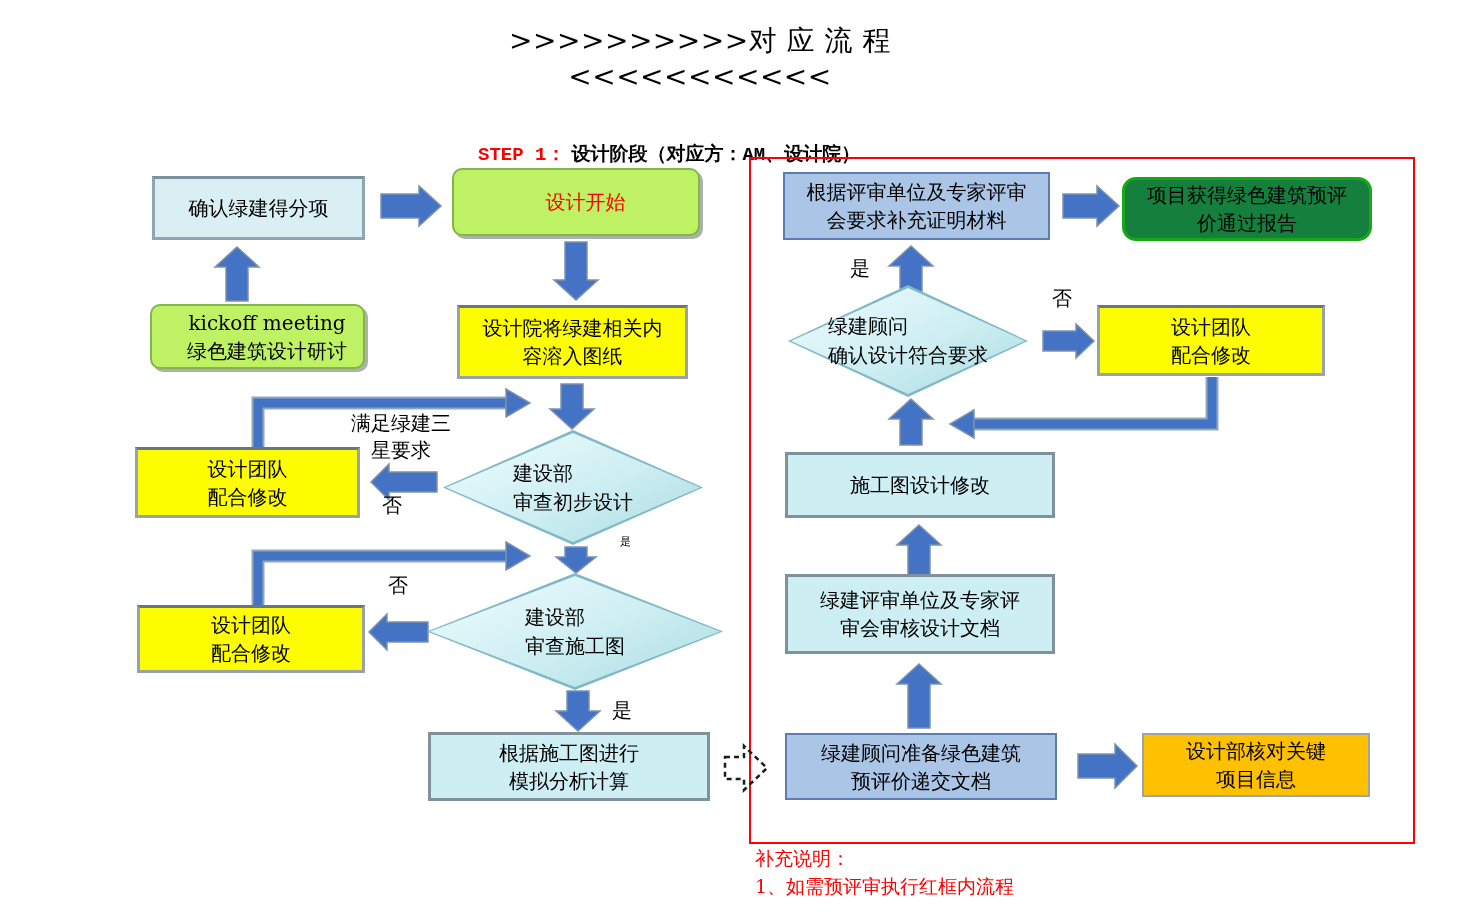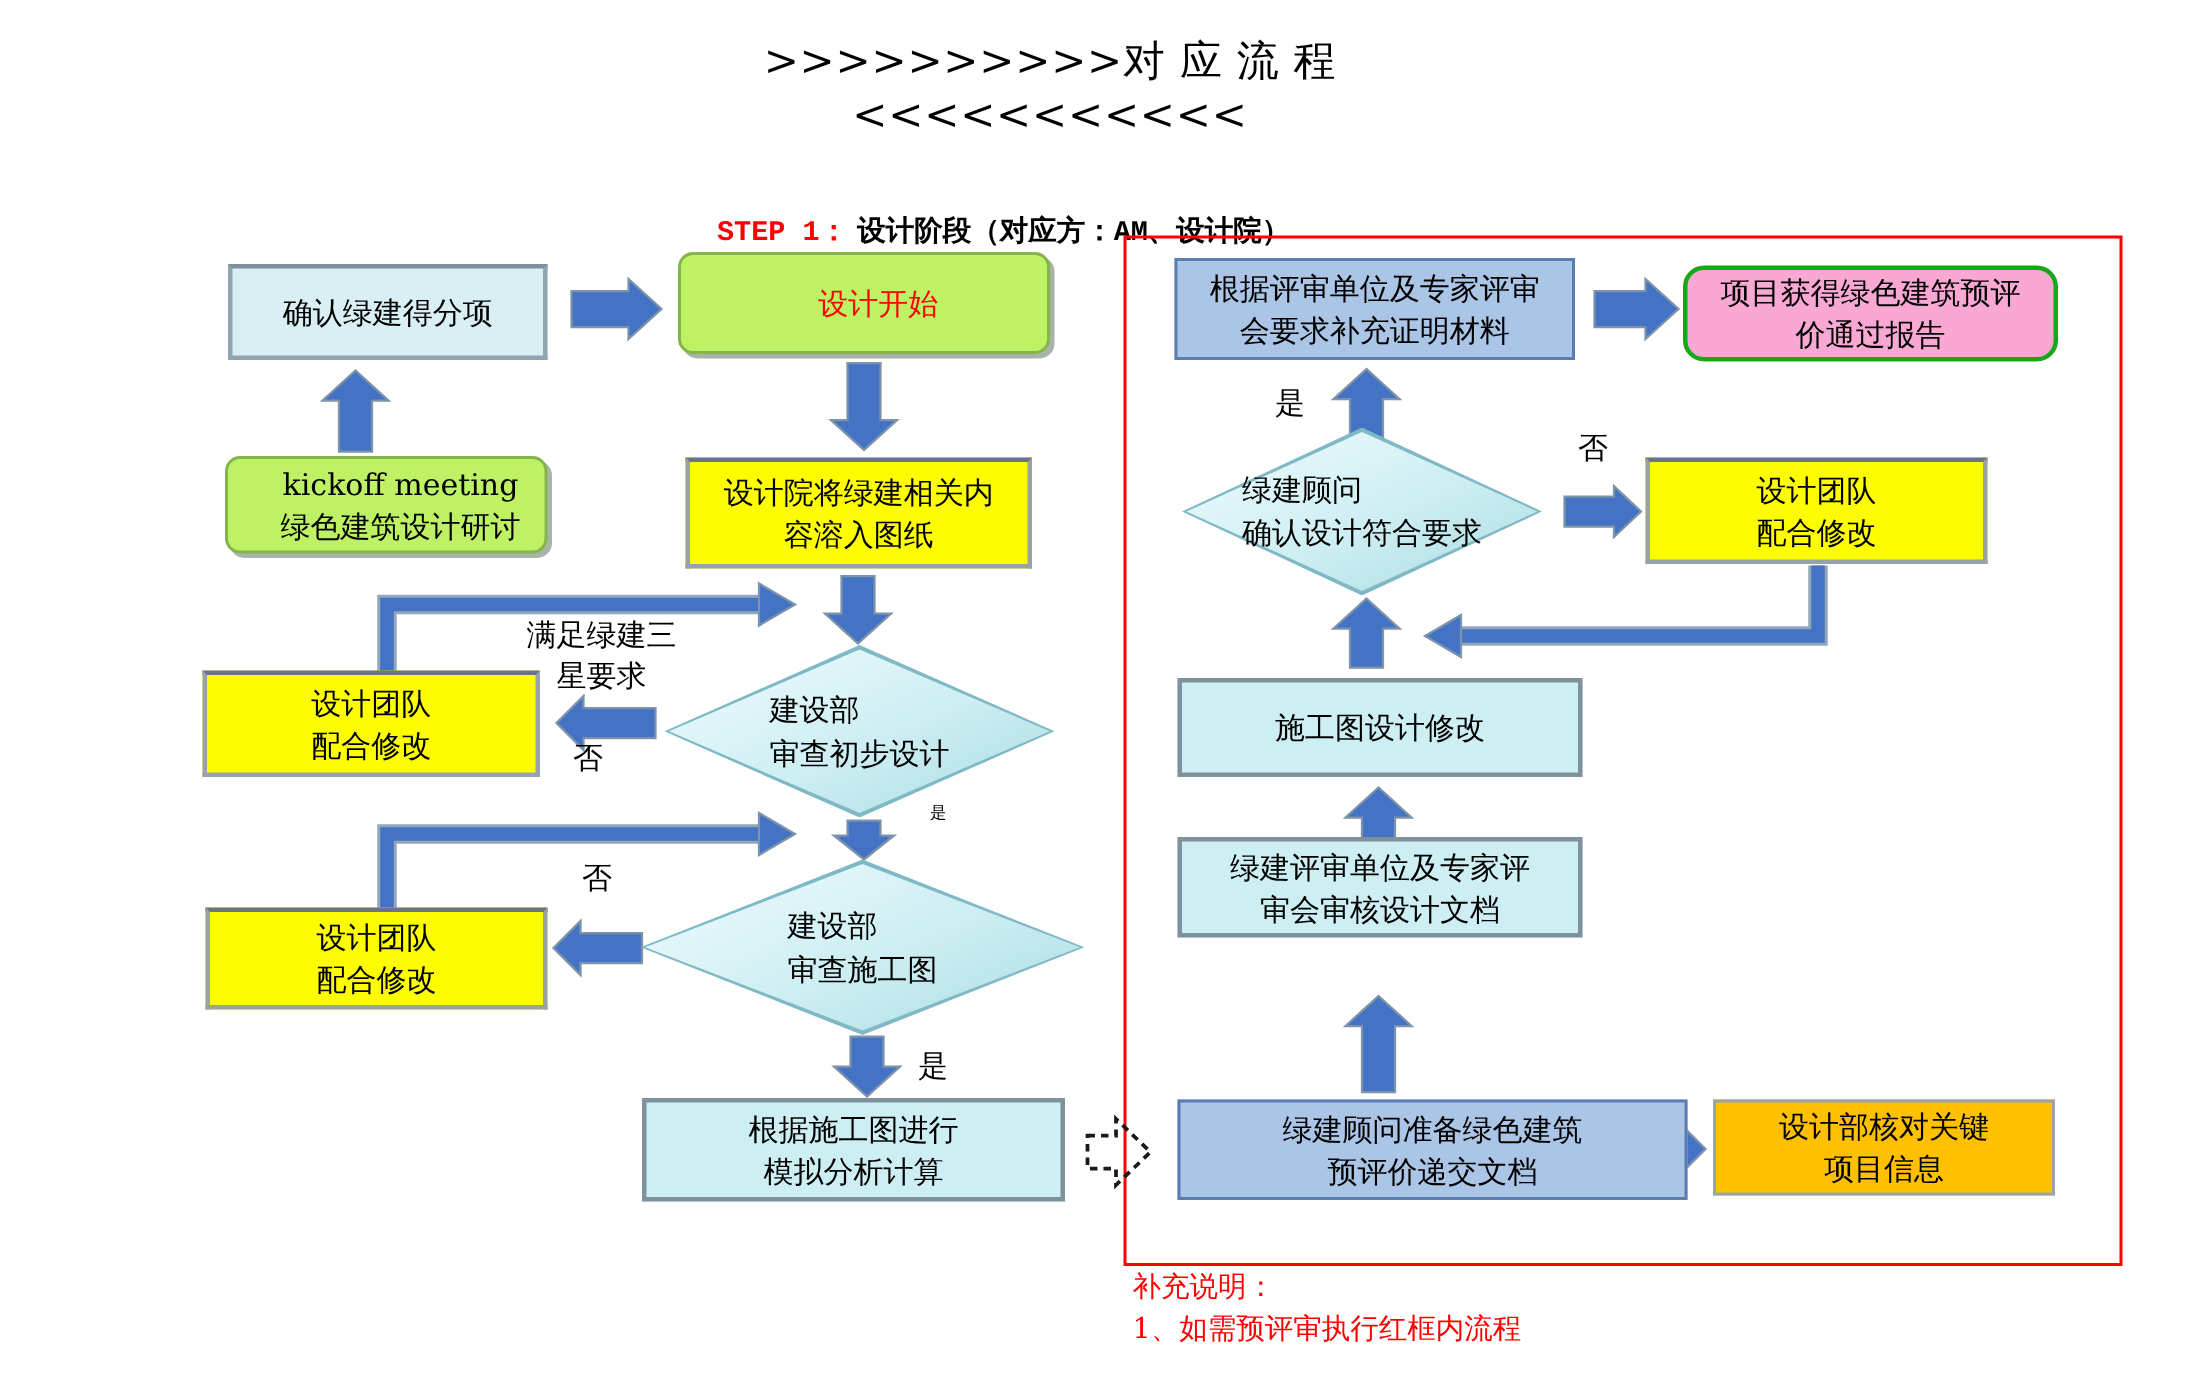--- a/index.html
+++ b/index.html
@@ -14,21 +14,21 @@
          border:2.5px solid #fb0204;z-index:1;}
   .arrows{position:absolute;left:0;top:0;z-index:2;}
   .node{position:absolute;display:flex;align-items:center;justify-content:center;
         text-align:center;white-space:pre-line;font-size:20px;line-height:1.4;z-index:3;
         box-sizing:border-box;}
   .box-cyan{background:#d9eff4;border:3px solid #90a5b2;border-top-color:#7c919e;}
   .box-cyan2{background:#cdeef2;border:3px solid #7f929c;}
   .box-yellow{background:#fdfd00;border:3px solid #98a2ab;border-top-color:#69757f;}
   .box-green{background:#bef264;border:2px solid #84b44a;border-radius:10px;
         box-shadow:3px 3px 0 0 #a9b3ac;padding-left:19px;}
-  .box-bgreen{background:#f9a8d4;border:3px solid #17a817;border-radius:14px;}
+  .box-bgreen{background:#15803d;border:3px solid #17a817;border-radius:14px;}
   .box-peri{background:#abc5e6;border:2px solid #5b7db1;}
   .box-orange{background:#ffc000;border:2px solid #9aa4ad;}
   .red-text{color:#ff0000;}
   .diamond{position:absolute;display:flex;align-items:center;justify-content:center;z-index:3;}
   .d-shape{position:absolute;inset:0;clip-path:polygon(50% 0,100% 50%,50% 100%,0 50%);
         background:#7fb9c5;}
   .d-shape.in{inset:3px;background:linear-gradient(155deg,#f0fcfe 0%,#cdeef2 55%,#aadbe2 100%);}
   .d-label{position:relative;text-align:left;white-space:pre-line;font-size:20px;line-height:1.45;}
   .lbl{position:absolute;font-size:20px;z-index:4;white-space:pre-line;line-height:1.35;}
   .lbl.small{font-size:11px;}
@@ -127,24 +127,24 @@
     <div class="d-shape in"></div>
     <span class="d-label">绿建顾问
 确认设计符合要求</span>
   </div>
 
   <div class="node box-yellow" style="left:1097px;top:305px;width:228px;height:71px">设计团队
 配合修改</div>
 
   <div class="node box-cyan2" style="left:785px;top:452px;width:270px;height:66px">施工图设计修改</div>
 
-  <div class="node box-cyan2" style="left:785px;top:558px;width:270px;height:67px">绿建评审单位及专家评
+  <div class="node box-cyan2" style="left:785px;top:574px;width:270px;height:80px">绿建评审单位及专家评
 审会审核设计文档</div>
 
-  <div class="node box-peri" style="left:785px;top:733px;width:340px;height:67px">绿建顾问准备绿色建筑
+  <div class="node box-peri" style="left:785px;top:733px;width:272px;height:67px">绿建顾问准备绿色建筑
 预评价递交文档</div>
 
   <div class="node box-orange" style="left:1142px;top:733px;width:228px;height:64px">设计部核对关键
 项目信息</div>
 
   <div class="lbl" style="left:340px;top:410px;width:122px;text-align:center">满足绿建三
 星要求</div>
   <div class="lbl" style="left:382px;top:492px">否</div>
   <div class="lbl small" style="left:620px;top:535px">是</div>
   <div class="lbl" style="left:388px;top:572px">否</div>

